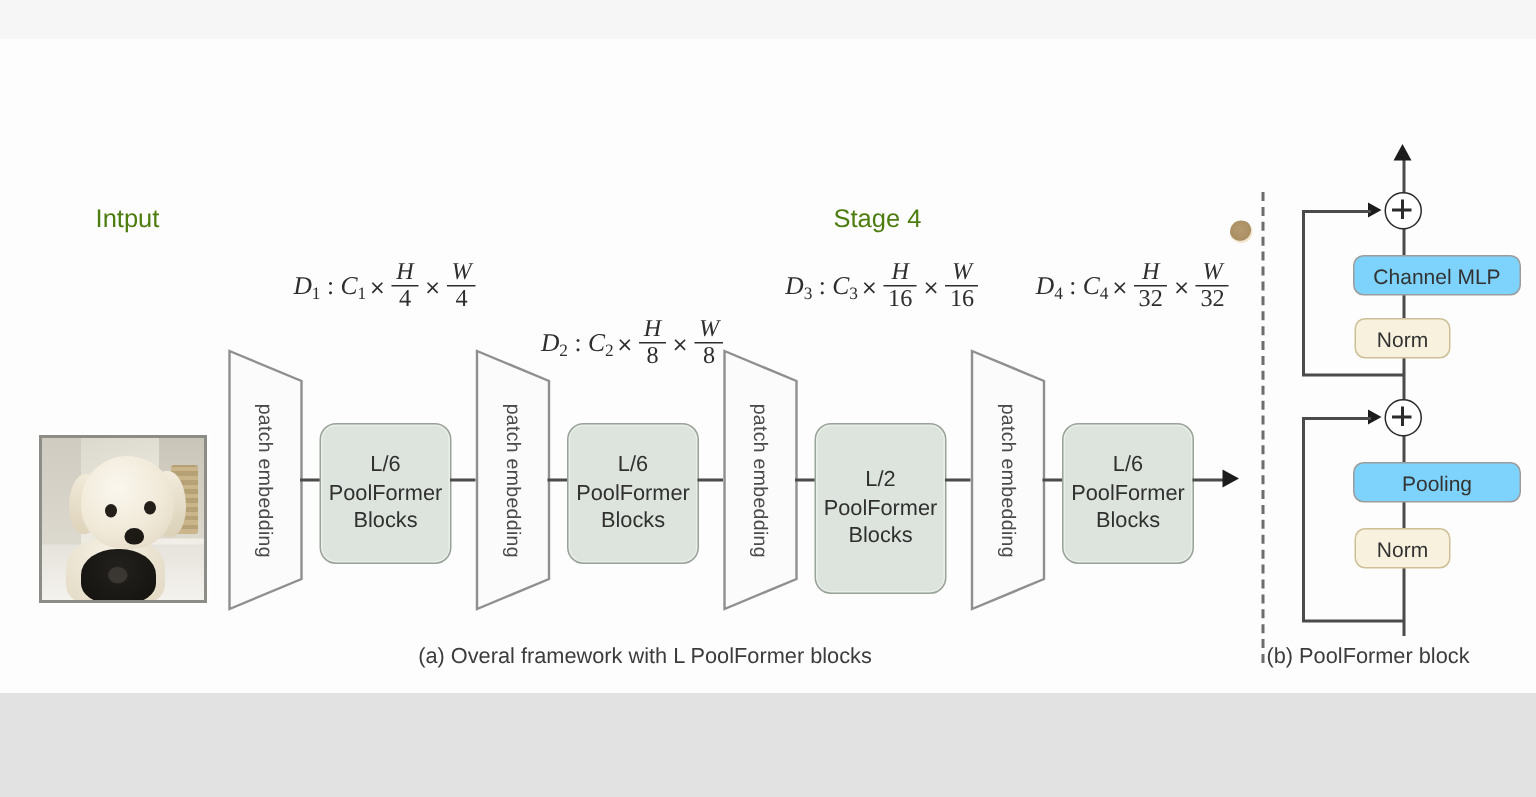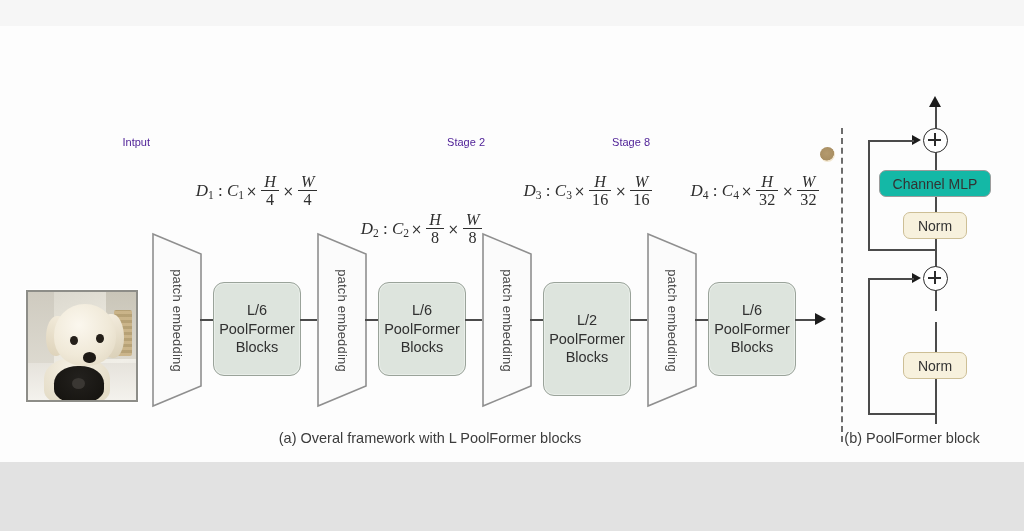--- a/index.html
+++ b/index.html
@@ -32,23 +32,23 @@
   .slide {
     position: absolute;
     left: 0; top: 26px;
     width: 1024px; height: 436px;
     background: #fdfdfd;
   }
 
   
   .stage-title {
     position: absolute;
-    text-align: right;
-    font-size: 11px;
-    color: #4c1d95;
+    text-align: center;
+    font-size: 17px;
+    color: #4d7c0f;
     white-space: nowrap;
   }
   .stage-dim {
     position: absolute;
     text-align: center;
     font-family: "Liberation Serif", serif;
     font-size: 17px;
     color: #2e2e2e;
     white-space: nowrap;
   }
@@ -254,23 +254,24 @@
     position: absolute;
     box-sizing: border-box;
     display: flex;
     align-items: center;
     justify-content: center;
     font-size: 14px;
     border-radius: 7px;
     white-space: nowrap;
   }
   .node-gray {
-    background: #14b8a6;
+    background: #7dd3fc;
     border: 1.4px solid #9c9c9c;
     color: #333;
+    margin-left: 23px;
   }
   .node-cream {
     background: #f7f1dd;
     border: 1.4px solid #cdbf96;
     color: #333;
   }
   .plus-node {
     position: absolute;
     width: 25px; height: 25px;
     border-radius: 50%;
@@ -317,22 +318,21 @@
 <body>
 
 <div id="root">
 
   <div class="band-top"></div>
   <div class="band-bottom"></div>
 
   <div class="slide">
 
     <div class="stage-title" style="left:20px; top:110px; width:130px;">Intput</div>
-    <div class="stage-title" style="left:355px; top:110px; width:130px;">Stage 2</div>
-    <div class="stage-title" style="left:520px; top:110px; width:130px;">Stage 8</div>
+    <div class="stage-title" style="left:520px; top:110px; width:130px;">Stage 4</div>
 
 
     <div class="stage-dim" style="left:175px; top:148px; width:165px;">
       <span class="mvar">D</span><span class="msub">1</span>
       <span> : </span>
       <span class="mvar">C</span><span class="msub">1</span><span class="mtimes">×</span><span class="frac"><span class="num">H</span><span class="den">4</span></span><span class="mtimes">×</span><span class="frac"><span class="num">W</span><span class="den">4</span></span>
     </div>
 
     <div class="stage-dim" style="left:340px; top:148px; width:165px;margin-top:38px;">
       <span class="mvar">D</span><span class="msub">2</span>
@@ -454,20 +454,21 @@
     <div class="vline" style="left:935px; top:296px; height:30px;"></div>
     <div class="vline" style="left:935px; top:255px; height:30px;"></div>
     <div class="vline" style="left:935px; top:197px; height:55px;"></div>
     <div class="vline" style="left:935px; top:158px; height:28px;"></div>
     <div class="vline" style="left:935px; top:117px; height:30px;"></div>
     <div class="vline" style="left:935px; top:80px; height:28px;"></div>
     <div class="arrow-up" style="left:929px; top:70px;"></div>
 
     <div class="node-box node-cream" style="left:903px; top:326px; width:64px; height:27px;">Norm</div>
 
+    <div class="node-box node-gray" style="left:879px; top:282px; width:112px; height:27px;">Pooling</div>
 
     <div class="plus-node" style="left:923px; top:240px;"></div>
     <div class="arrow-small-right" style="left:912px; top:247px;"></div>
 
     <div class="vline" style="left:868px; top:252px; height:136px;"></div>
     <div class="hline" style="left:868px; top:252px; width:46px;"></div>
     <div class="hline" style="left:868px; top:387px; width:68px;"></div>
 
     <div class="node-box node-cream" style="left:903px; top:186px; width:64px; height:27px;">Norm</div>
 

